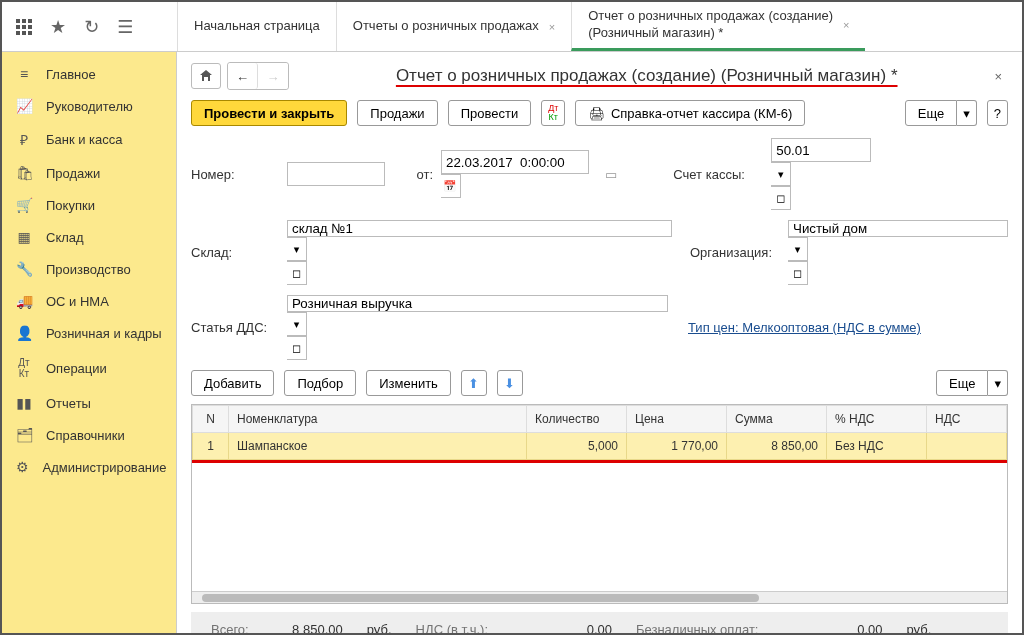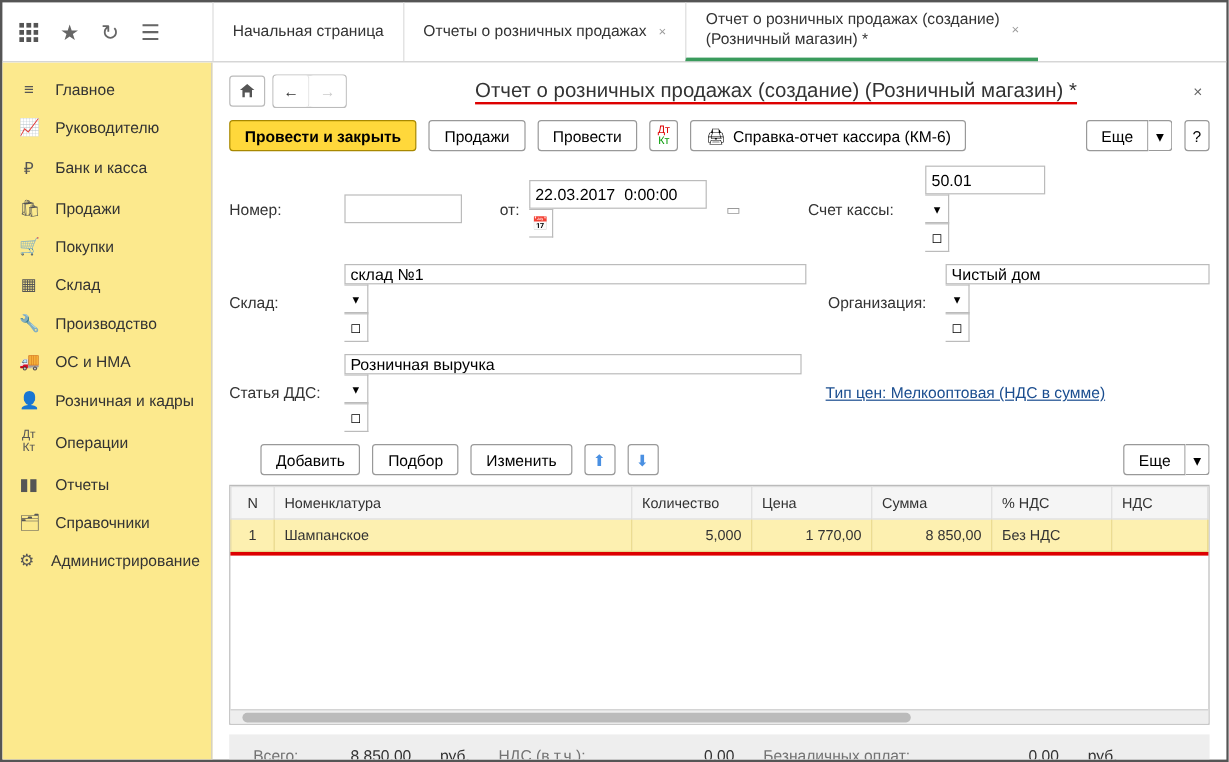--- a/index.html
+++ b/index.html
@@ -39,21 +39,21 @@
 .input { height: 24px; border: 1px solid #bbb; padding: 0 4px; background: #fff; }
 .input-num { width: 98px; }
 .input-date { width: 148px; }
 .input-lg { flex: 1; }
 .mini-btn { width: 20px; height: 24px; border: 1px solid #bbb; border-left: none; background: #fff; cursor: pointer; display: flex; align-items: center; justify-content: center; font-size: 11px; }
 .field-group { display: flex; flex-direction: column; }
 .link { color: #1a4d8f; text-decoration: underline; cursor: pointer; }
 .subtabs { display: flex; border-bottom: 1px solid #bbb; margin-bottom: 8px; }
 .subtab { padding: 6px 14px; border: 1px solid transparent; cursor: pointer; position: relative; top: 1px; }
 .subtab.active { border: 1px solid #bbb; border-bottom: 1px solid #fff; background: #fff; border-radius: 3px 3px 0 0; }
-.tab-toolbar { display: flex; gap: 10px; margin-bottom: 8px; align-items: center; margin-left: 26px; }
+.tab-toolbar { display: flex; gap: 10px; margin-bottom: 8px; align-items: center; }
 .table-container { border: 1px solid #bbb; flex: 1; display: flex; flex-direction: column; min-height: 200px; }
 .table { width: 100%; border-collapse: collapse; }
 .table th { background: #f5f5f5; border: 1px solid #ddd; padding: 6px 8px; text-align: left; font-weight: normal; font-size: 12px; }
 .table td { border: 1px solid #e8d88a; padding: 6px 8px; background: #fdf0b0; font-size: 12px; }
 .table td.num { text-align: right; }
 .table td.center { text-align: center; }
 .table-fill { flex: 1; }
 .red-line { height: 3px; background: #d00; }
 .hscroll { height: 12px; background: #eee; border-top: 1px solid #ccc; display: flex; align-items: center; padding: 0 10px; }
 .hscroll-thumb { height: 8px; background: #bbb; border-radius: 4px; width: 70%; }

